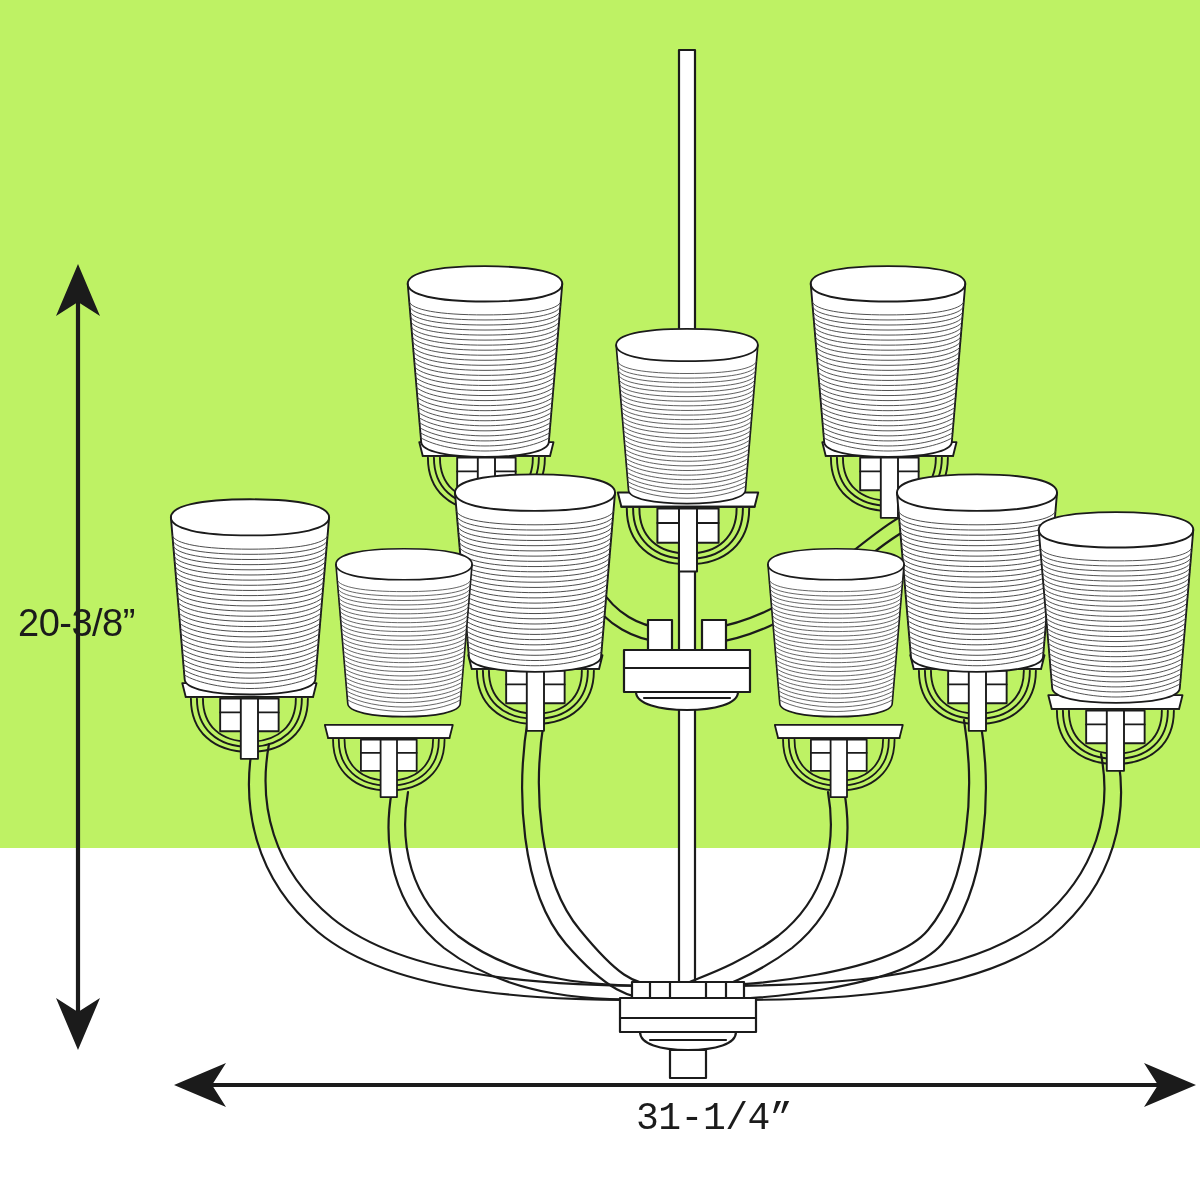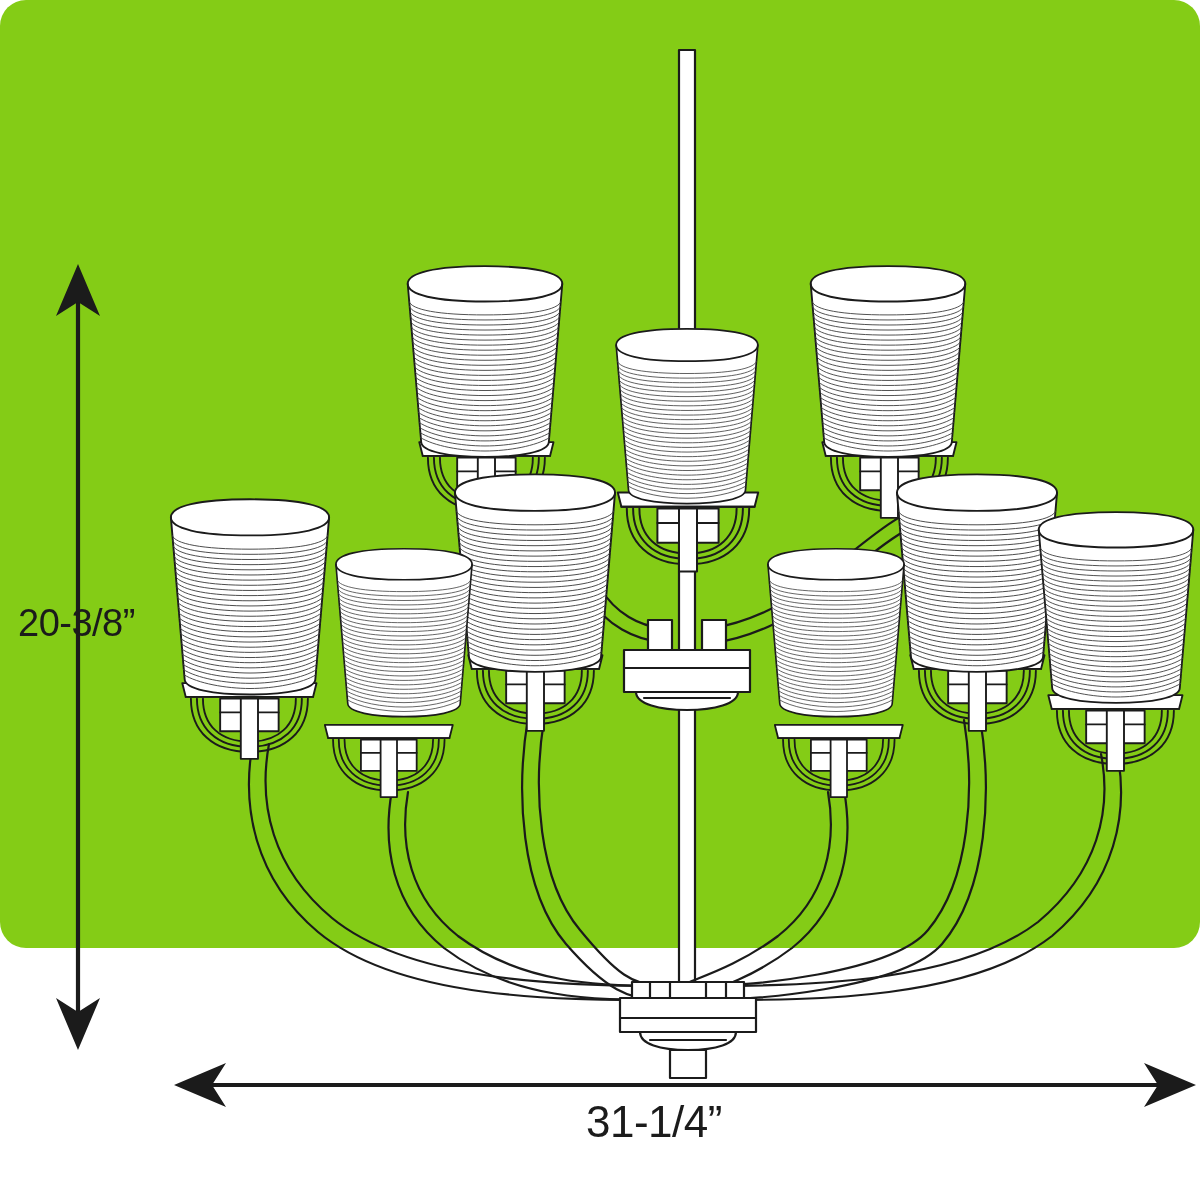--- a/index.html
+++ b/index.html
@@ -10,23 +10,22 @@
   body {
     width: 1200px;
     height: 1200px;
     font-family: "Liberation Sans", sans-serif;
     overflow: hidden;
     position: relative;
   }
   #stage {
     position: relative;
     width: 1200px;
-    height: 948px;
-    background: #84cc16;
-    border-radius: 26px;
+    height: 848px;
+    background: #bef264;
   }
   #drawing {
     position: absolute;
     left: 0;
     top: 0;
     width: 1200px;
     height: 1200px;
     display: block;
   }
   .dim-label {
@@ -36,24 +35,25 @@
     white-space: nowrap;
     letter-spacing: -0.5px;
   }
   #height-label {
     left: 18px;
     top: 604px;
     font-size: 38px;
     line-height: 1;
   }
   #width-label {
-    left: 586px;
+    left: 636px;
     top: 1100px;
-    font-size: 44px;
+    font-size: 38px;
     line-height: 1;
+    font-family: Liberation Mono, monospace;
   }
 </style>
 </head>
 <body>
 
 <div id="stage">
 
   <svg id="drawing" viewBox="0 0 1200 1200" xmlns="http://www.w3.org/2000/svg">
     <defs>
       <style>

